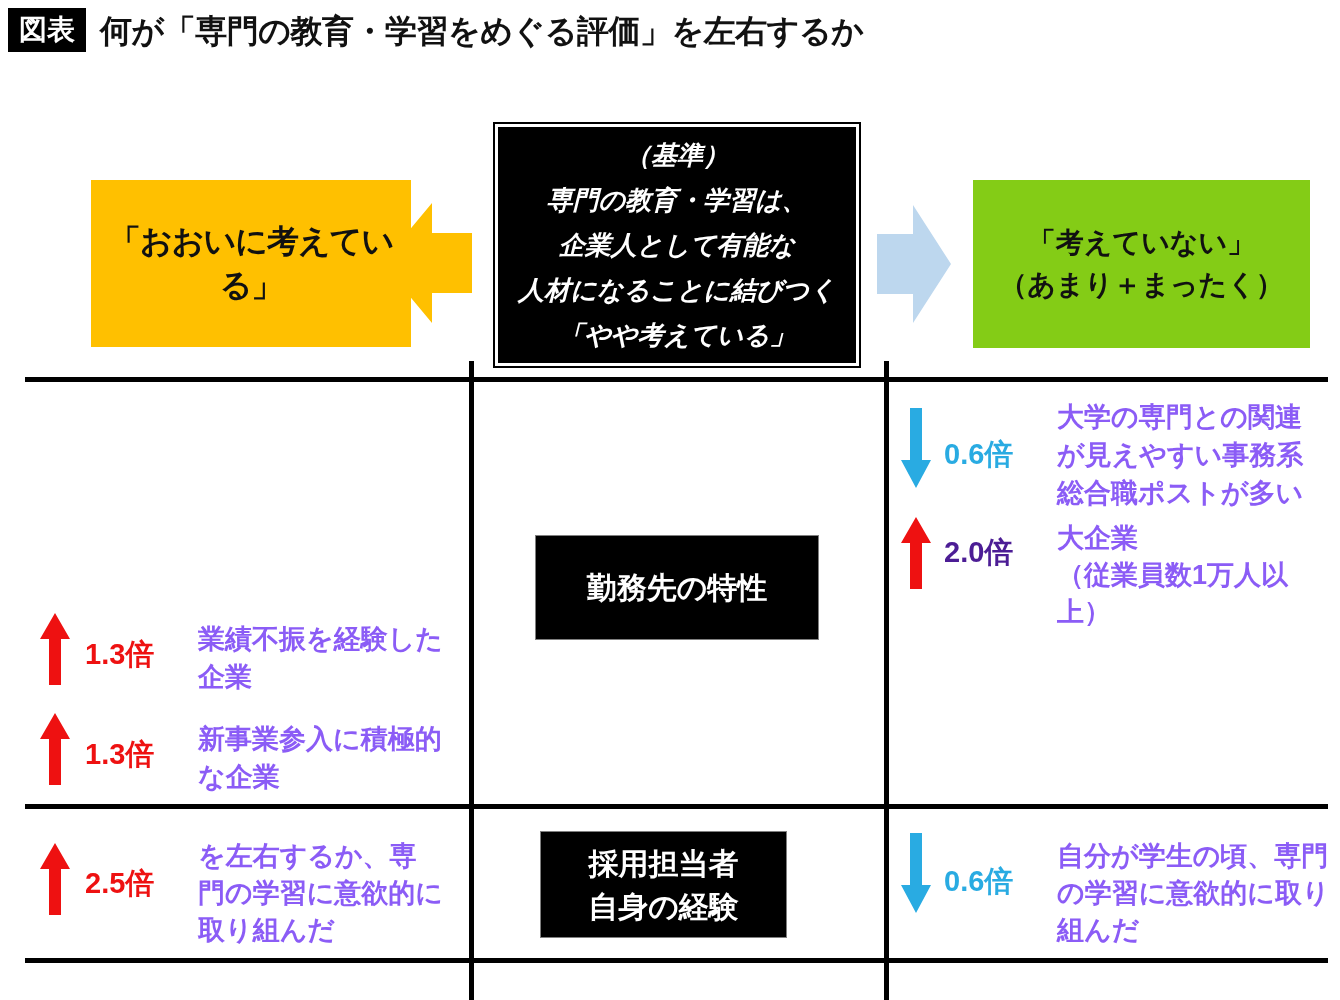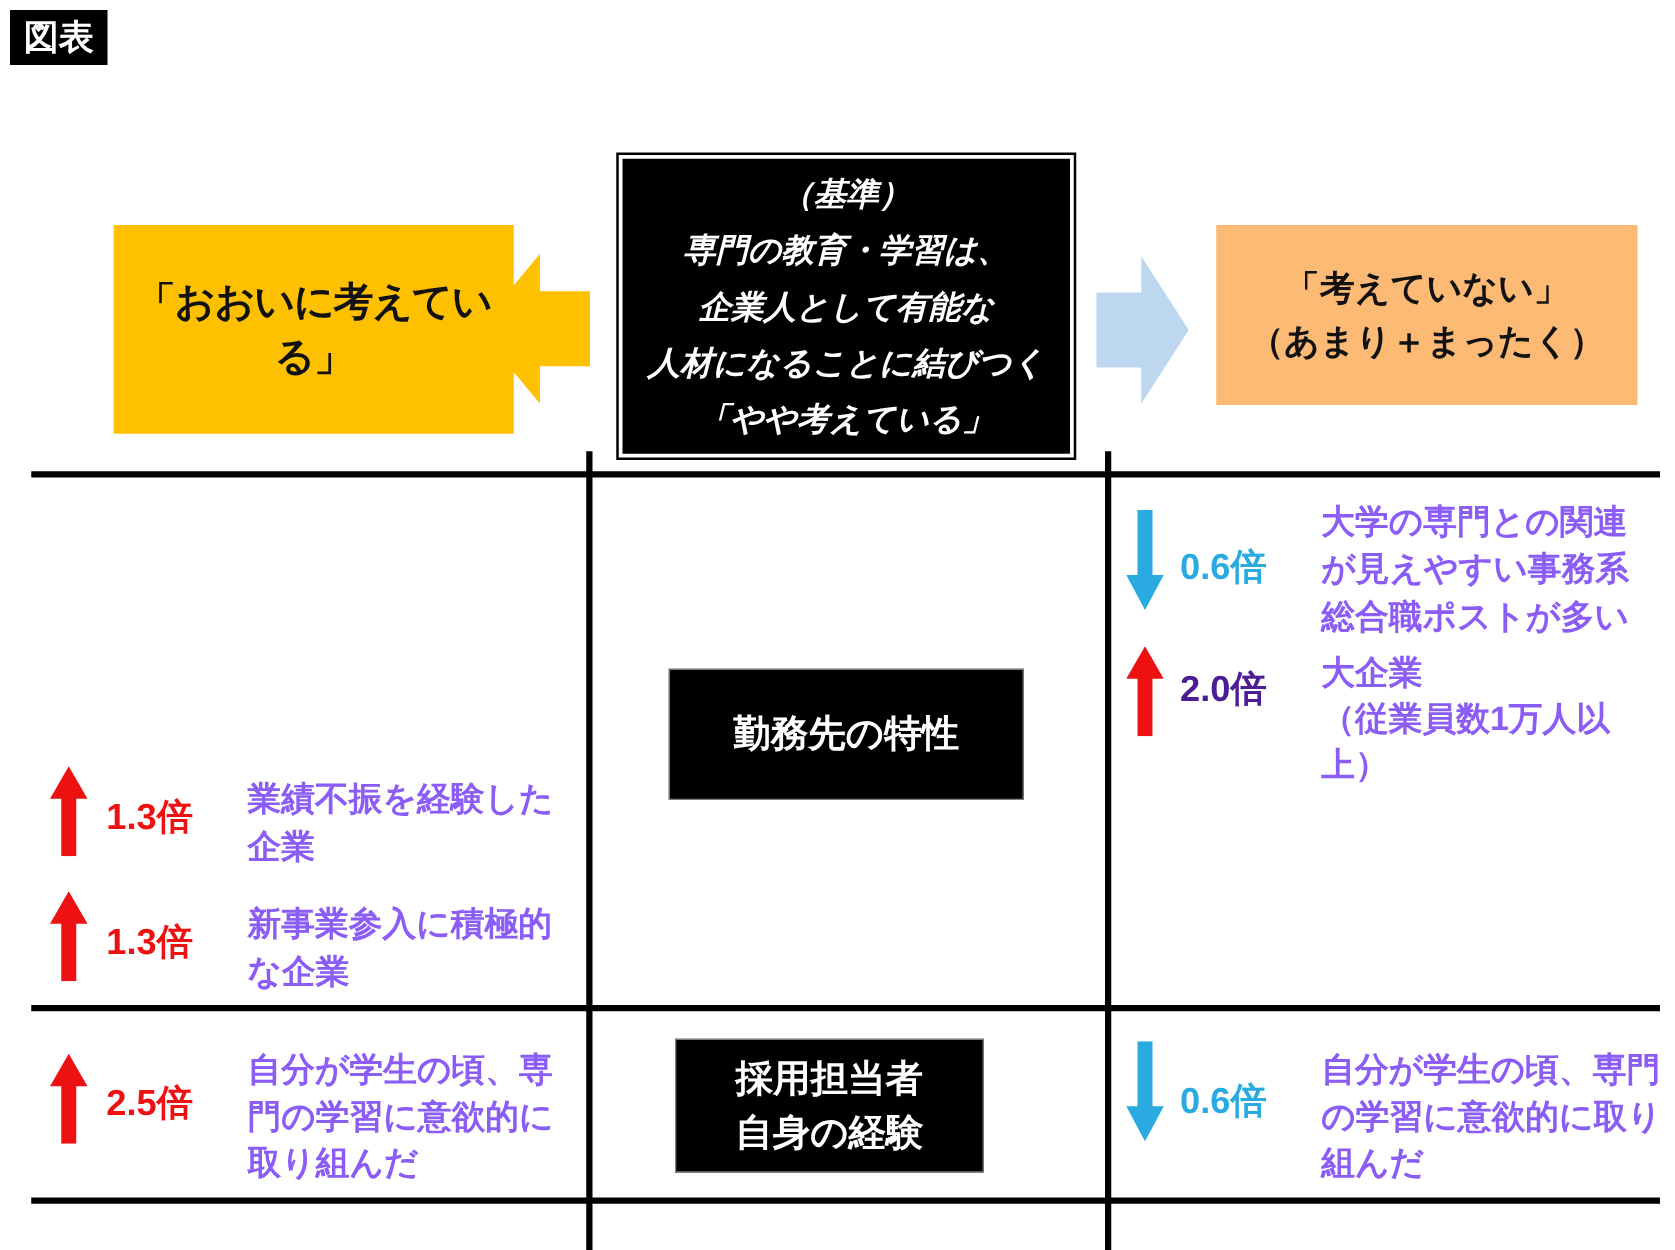--- a/index.html
+++ b/index.html
@@ -21,35 +21,36 @@
   .mult{font-size:29px;line-height:34px;}
   .desc{font-size:27px;line-height:38px;white-space:pre-line;color:#8b5cf6;}
   .desc-tight{line-height:37px;}
 </style>
 </head>
 <body>
 
 <div class="canvas">
 
   <div class="abs badge" style="left:8px;top:8px;">図表</div>
+  <div class="abs title" style="left:100px;top:10px;">何が「専門の教育・学習をめぐる評価」を左右するか</div>
 
   <div class="abs baseline-outer" style="left:493px;top:122px;width:368px;height:246px;">
     <div class="baseline-inner">（基準）
 専門の教育・学習は、
 企業人として有能な
 人材になることに結びつく
 「やや考えている」</div>
   </div>
 
   <div class="abs outcome outcome-left" style="left: 43px; top: 180px; width: 320px; height: 167px; background-color: rgb(255, 192, 0);">「おおいに考えている」</div>
   <svg class="abs" style="left:382px;top:203px;" width="90" height="120" viewBox="0 0 90 120">
     <polygon points="0,60 50,0 50,30 90,30 90,90 50,90 50,120" style="fill: rgb(255, 192, 0);"></polygon>
   </svg>
 
-  <div class="abs outcome outcome-right" style="left: 973px; top: 180px; width: 337px; height: 144px; background-color: #fdba74;">「考えていない」
+  <div class="abs outcome outcome-right" style="left: 973px; top: 180px; width: 337px; height: 168px; background-color: #84cc16;">「考えていない」
 （あまり＋まったく）</div>
   <svg class="abs" style="left:877px;top:205px;" width="74" height="118" viewBox="0 0 74 118">
     <polygon points="0,29 36,29 36,0 74,59 36,118 36,89 0,89" style="fill: rgb(189, 215, 238);"></polygon>
   </svg>
 
   <div class="abs gridline" style="left:25px;top:377px;width:1303px;height:5px;"></div>
   <div class="abs gridline" style="left:25px;top:804px;width:1303px;height:5px;"></div>
   <div class="abs gridline" style="left:25px;top:958px;width:1303px;height:5px;"></div>
   <div class="abs gridline" style="left:469px;top:361px;width:5px;height:639px;"></div>
   <div class="abs gridline" style="left:884px;top:361px;width:5px;height:639px;"></div>
@@ -84,21 +85,21 @@
     <polygon points="15,0 30,26 21,26 21,72 9,72 9,26 0,26" style="fill: rgb(238, 17, 17);"></polygon>
   </svg>
   <div class="abs mult" style="left: 85px; top: 737px; color: rgb(238, 17, 17);">1.3倍</div>
   <div class="abs desc" style="left:198px;top:720px;">新事業参入に積極的
 な企業</div>
 
   <svg class="abs" style="left:40px;top:843px;" width="30" height="72" viewBox="0 0 30 72">
     <polygon points="15,0 30,26 21,26 21,72 9,72 9,26 0,26" style="fill: rgb(238, 17, 17);"></polygon>
   </svg>
   <div class="abs mult" style="left: 85px; top: 866px; color: rgb(238, 17, 17);">2.5倍</div>
-  <div class="abs desc desc-tight" style="left:198px;top:838px;">自分が学生の頃、専
+  <div class="abs desc desc-tight" style="left:198px;top:838px;">を左右するか、専
 門の学習に意欲的に
 取り組んだ</div>
 
   <svg class="abs" style="left:901px;top:833px;" width="30" height="80" viewBox="0 0 30 80">
     <polygon points="9,0 21,0 21,52 30,52 15,80 0,52 9,52" style="fill: rgb(41, 171, 226);"></polygon>
   </svg>
   <div class="abs mult" style="left: 944px; top: 864px; color: rgb(41, 171, 226);">0.6倍</div>
   <div class="abs desc desc-tight" style="left:1057px;top:838px;">自分が学生の頃、専門
 の学習に意欲的に取り
 組んだ</div>

